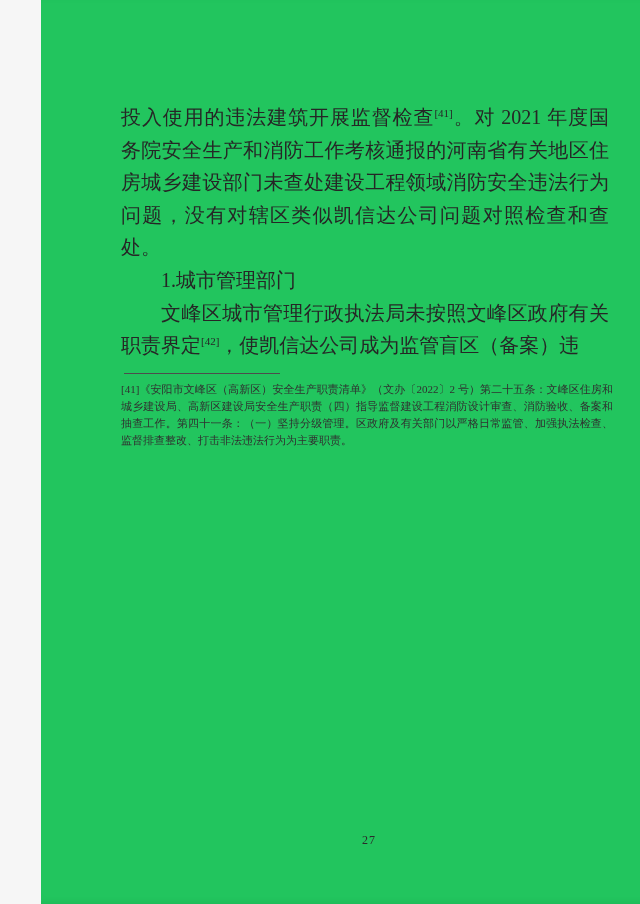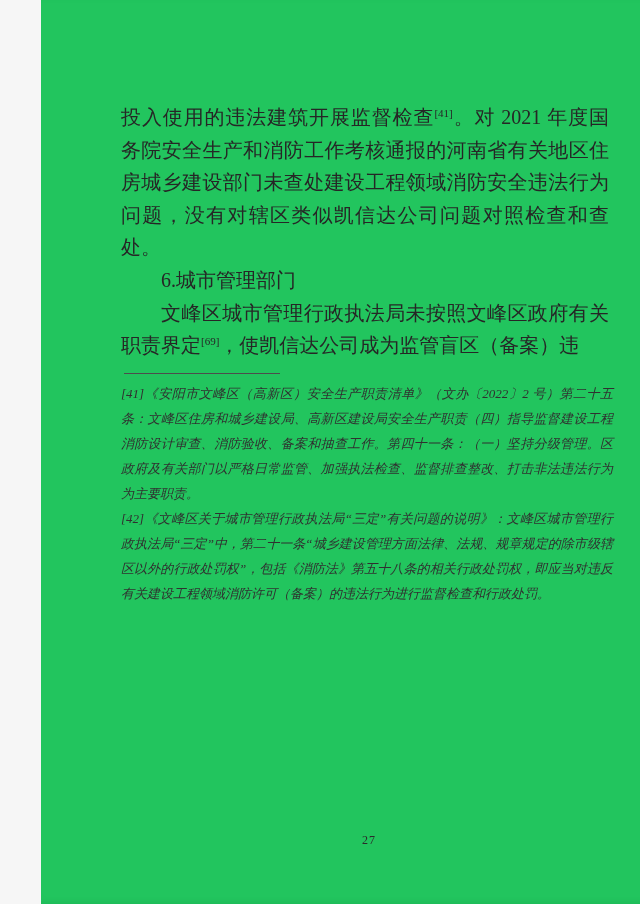--- a/index.html
+++ b/index.html
@@ -41,27 +41,26 @@
     vertical-align: 7px;
     letter-spacing: 0;
   }
   .fnrule {
     width: 156px;
     height: 0;
     border-top: 1.5px solid #4d4d4d;
     margin: 11px 0 7px 3px;
   }
   .footnotes {
-    font-size: 13px;
-    line-height: 25px;
+    font-size: 11px;
+    line-height: 17px;
     color: #303030;
     text-align: justify;
     text-align-last: left;
     width: 492px;
-    font-style: italic;
   }
   .footnotes p {
     margin: 0;
     text-indent: 0;
   }
   .pagenum {
     position: absolute;
     top: 833px;
     left: 8px;
     width: 100%;
@@ -75,28 +74,27 @@
 <body>
 
 <div class="page">
 
   <div class="content">
 
     <p class="no-indent"><span>投入使用的违法建筑开展监督检查</span><sup class="fnref">[41]</sup><span>。对 2021 年度国务院安全生产和消防工作考核通报的河南省有关地区住房城乡建设部门未查处建设工程领域消防安全违法行为问题，没有对辖区类似凯信达公司问题对照检查和查处。</span></p>
 
 
 
-    <p>6.城市管理部门</p>
+    <p>1.城市管理部门</p>
 
-    <p><span>文峰区城市管理行政执法局未按照文峰区政府有关职责界定</span><sup class="fnref">[69]</sup><span>，使凯信达公司成为监管盲区（备案）违</span></p>
+    <p><span>文峰区城市管理行政执法局未按照文峰区政府有关职责界定</span><sup class="fnref">[42]</sup><span>，使凯信达公司成为监管盲区（备案）违</span></p>
 
     <div class="fnrule"></div>
 
     <div class="footnotes">
       <p>[41]《安阳市文峰区（高新区）安全生产职责清单》（文办〔2022〕2 号）第二十五条：文峰区住房和城乡建设局、高新区建设局安全生产职责（四）指导监督建设工程消防设计审查、消防验收、备案和抽查工作。第四十一条：（一）坚持分级管理。区政府及有关部门以严格日常监管、加强执法检查、监督排查整改、打击非法违法行为为主要职责。</p>
-      <p>[42]《文峰区关于城市管理行政执法局“三定”有关问题的说明》：文峰区城市管理行政执法局“三定”中，第二十一条“城乡建设管理方面法律、法规、规章规定的除市级辖区以外的行政处罚权”，包括《消防法》第五十八条的相关行政处罚权，即应当对违反有关建设工程领域消防许可（备案）的违法行为进行监督检查和行政处罚。</p>
     </div>
 
   </div>
 
   <div class="pagenum">27</div>
 
 </div>
 
 </body></html>

